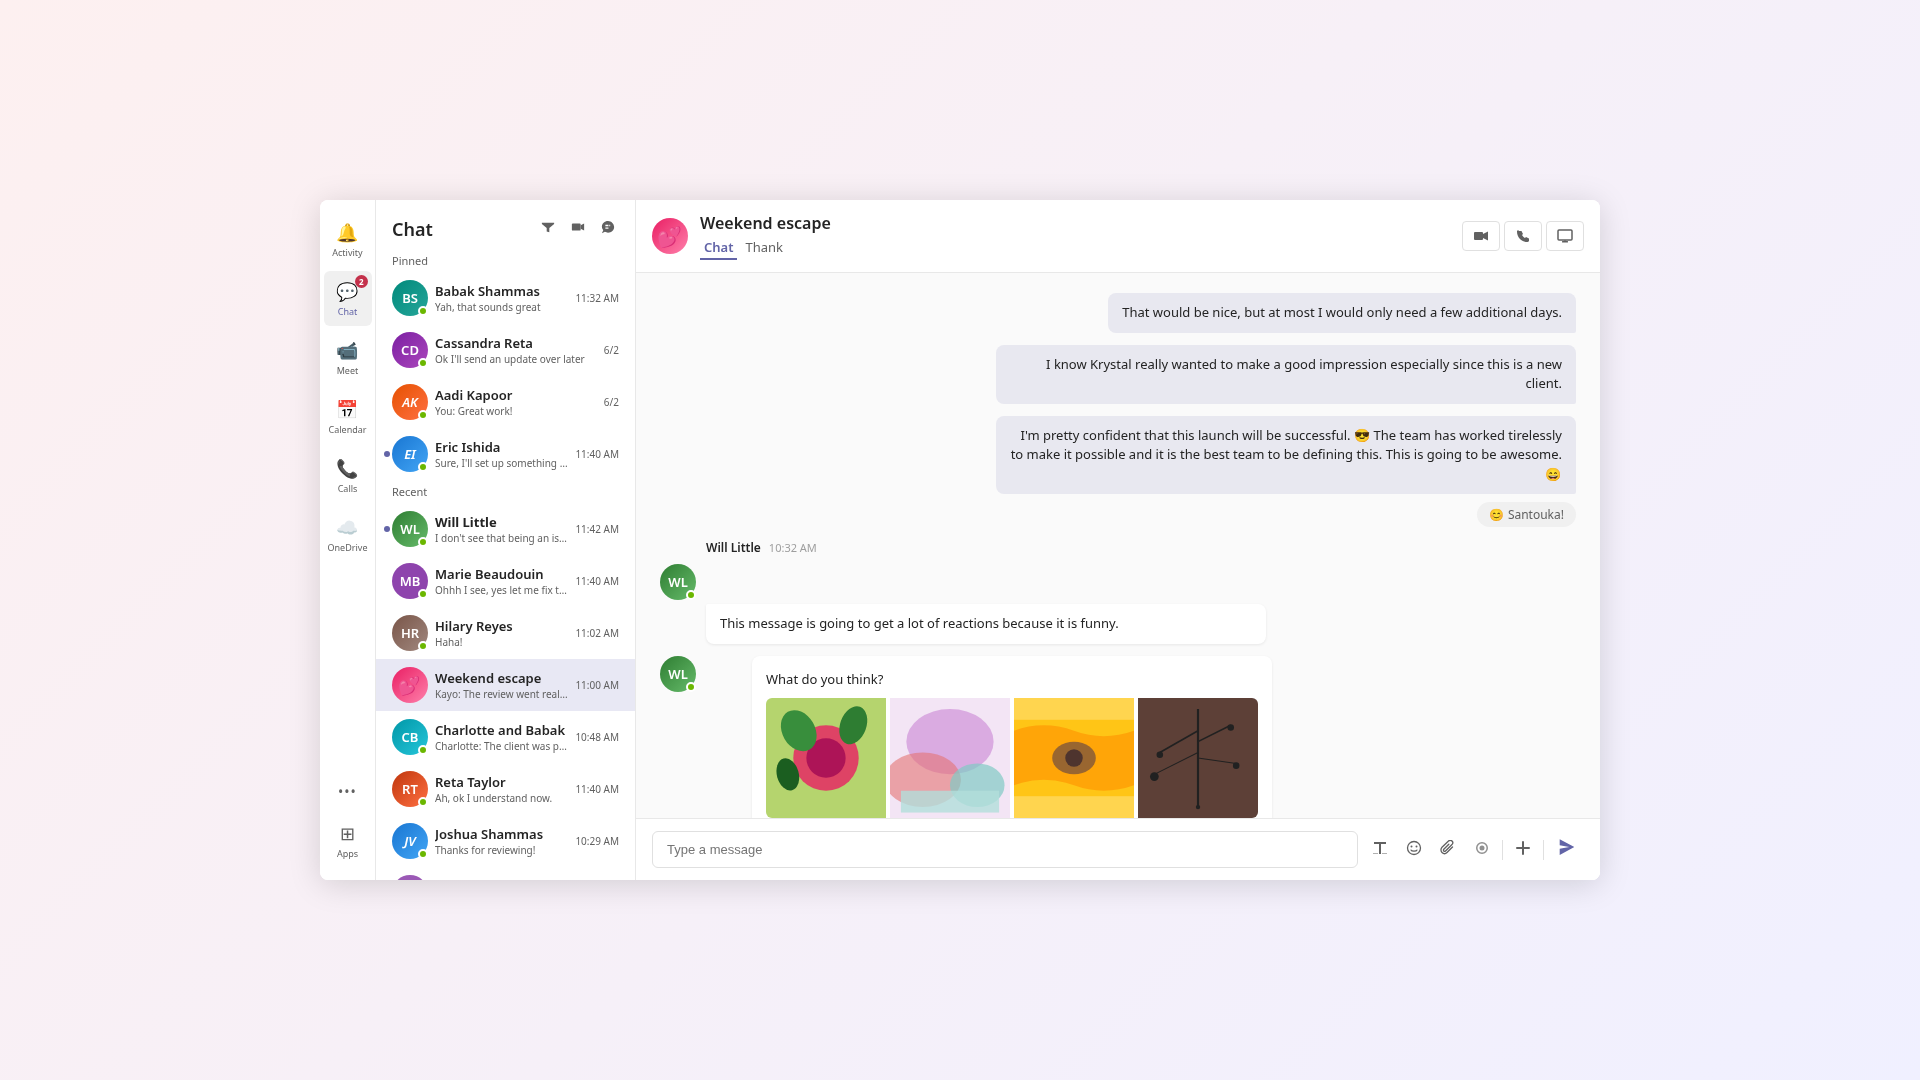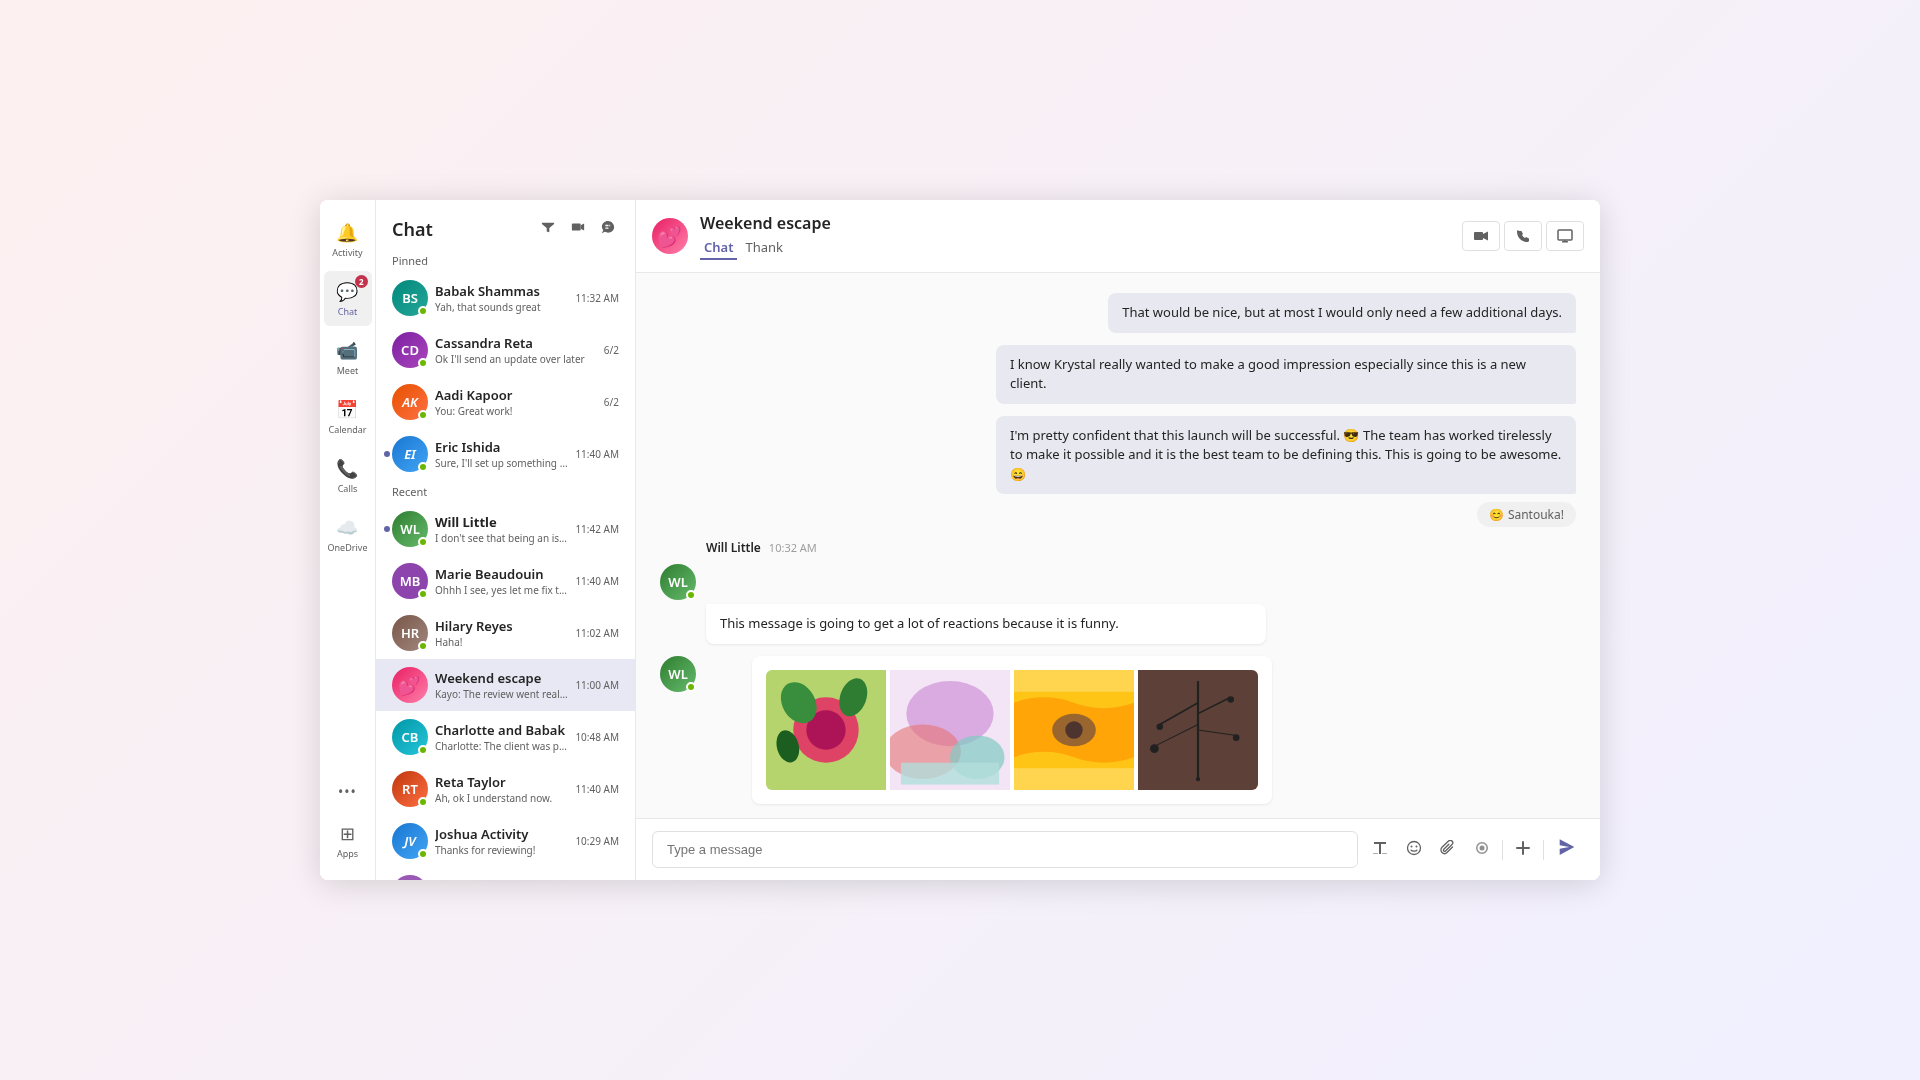--- a/index.html
+++ b/index.html
@@ -262,20 +262,21 @@
       justify-content: flex-end;
     }
     .msg-bubble-outgoing {
       background: #e8e8f0;
       border-radius: 8px 8px 2px 8px;
       padding: 10px 14px;
       max-width: 580px;
       font-size: 13px;
       color: #242424;
       line-height: 1.5;
+      text-align: right;
     }
     .msg-incoming-group {
       display: flex;
       flex-direction: column;
       gap: 4px;
     }
     .msg-incoming-row {
       display: flex;
       align-items: flex-start;
       gap: 10px;
@@ -585,21 +586,21 @@
       </div>
       <div class="chat-time">11:40 AM</div>
     </div>
 
     <div class="chat-item">
       <div class="avatar blue">
         JV
         <div class="avatar-status"></div>
       </div>
       <div class="chat-info">
-        <div class="chat-name">Joshua Activity</div>
+        <div class="chat-name">Joshua Shammas</div>
         <div class="chat-preview">Thanks for reviewing!</div>
       </div>
       <div class="chat-time">10:29 AM</div>
     </div>
 
     <div class="chat-item">
       <div class="avatar df">
         DF
         
       </div>
@@ -681,20 +682,21 @@
           <span>This message is going to get a lot of reactions because it is funny.</span>
         </div>
       </div>
 
       <div class="msg-incoming-row" style="gap:10px; align-items:flex-start;">
         <div class="avatar green" style="width:36px;height:36px;flex-shrink:0;">
           WL
           <div class="avatar-status"></div>
         </div>
         <div class="image-grid-container">
+          <div class="image-grid-question">What do you think?</div>
           <div class="image-grid">
             <div class="img-cell">
               <svg width="100%" height="100%" viewBox="0 0 110 110" xmlns="http://www.w3.org/2000/svg">
                 <rect width="110" height="110" fill="#b5d46e"></rect>
                 <circle cx="55" cy="55" r="30" fill="#e91e63" opacity="0.8"></circle>
                 <circle cx="55" cy="55" r="18" fill="#ad1457"></circle>
                 <ellipse cx="30" cy="30" rx="15" ry="20" fill="#388e3c" transform="rotate(-30,30,30)"></ellipse>
                 <ellipse cx="80" cy="25" rx="12" ry="18" fill="#2e7d32" transform="rotate(20,80,25)"></ellipse>
                 <ellipse cx="20" cy="70" rx="10" ry="15" fill="#1b5e20" transform="rotate(-15,20,70)"></ellipse>
               </svg>

